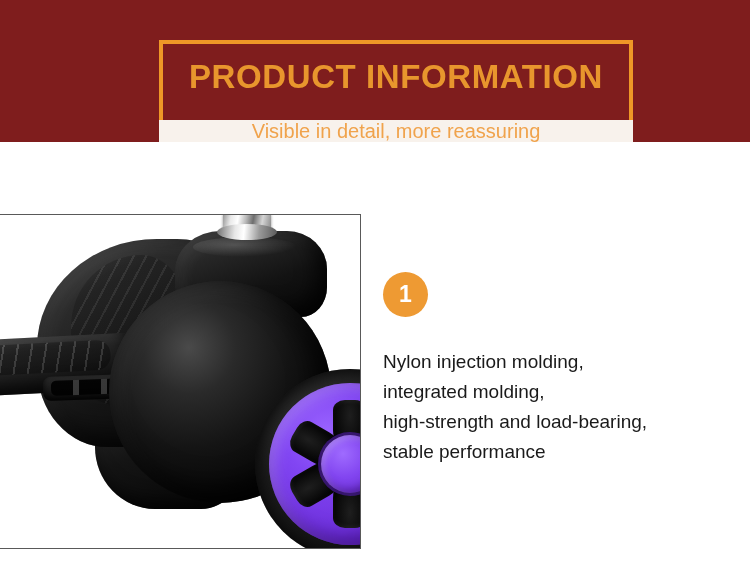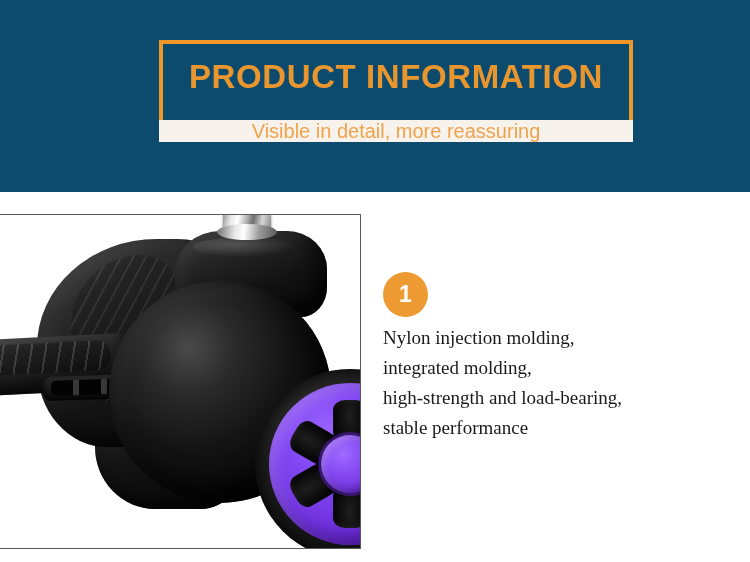--- a/index.html
+++ b/index.html
@@ -17,22 +17,22 @@
     width: 750px;
     height: 562px;
     background: #ffffff;
   }
 
   
   .banner {
     position: absolute;
     left: 0; top: 0;
     width: 750px;
-    height: 192px;
-    background: #0c4a6e;
+    height: 142px;
+    background: #7f1d1d;
   }
 
   .title-frame {
     position: absolute;
     left: 159px;
     top: 40px;
     width: 474px;
     height: 92px;
   }
   .frame-edge { position: absolute; background: #ef9727; }
@@ -261,27 +261,26 @@
     color: #ffffff;
     font-size: 23px;
     font-weight: bold;
     display: flex;
     align-items: center;
     justify-content: center;
     line-height: 1;
   }
 
   .feature-text {
-    margin-top: 6px;
+    margin-top: 30px;
     font-size: 19px;
     line-height: 30px;
     color: #1a1a1a;
     white-space: pre-line;
     max-width: 340px;
-    font-family: Liberation Serif, serif;
   }
 </style>
 </head>
 <body>
 
 <div id="page">
 
   <div class="banner">
     <div class="title-frame">
       <div class="frame-edge frame-top"></div>

